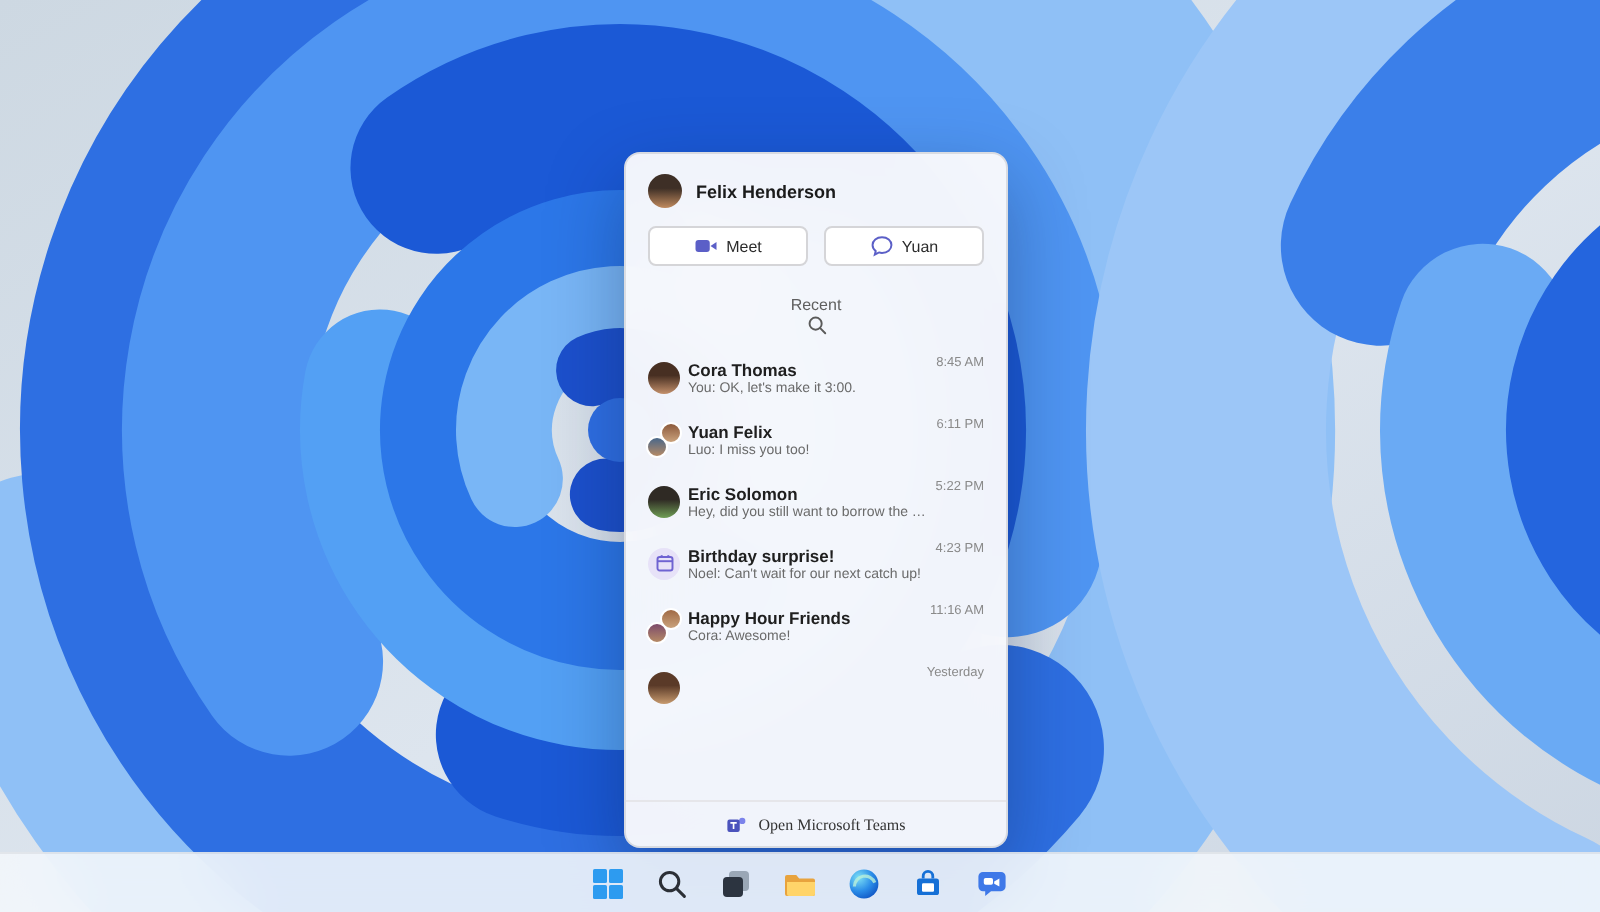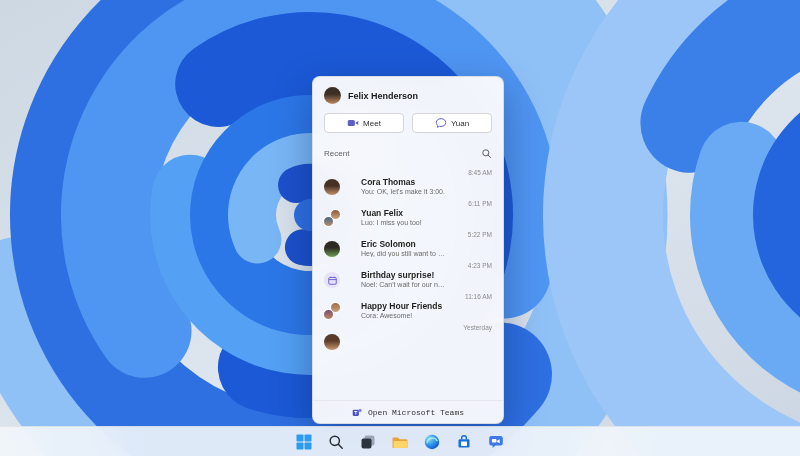--- a/index.html
+++ b/index.html
@@ -18,45 +18,45 @@
   .flyout-header { display:flex; align-items:center; gap:7px; padding:10px 11px 7px; }
   .avatar { width:16px; height:16px; border-radius:50%; flex-shrink:0; display:flex;
     align-items:center; justify-content:center; }
   .avatar.me { width:17px; height:17px; }
   .user-name { font-size:9px; font-weight:700; color:#1b1b1b; }
   .action-row { display:flex; gap:8px; padding:2px 11px 10px; }
   .action-btn { flex:1; height:20px; display:flex; align-items:center; justify-content:center;
     gap:4px; background:#fff; border:1px solid #d5d5d8; border-radius:4px;
     font-size:8px; color:#2b2b2b; font-family:inherit; cursor:pointer; }
   .recent-row { display:flex; justify-content:space-between; align-items:center;
-    padding:5px 11px 3px; }
+    padding:5px 11px 3px;flex-direction:column; }
   .recent-label { font-size:8px; color:#5f5f5f; }
   .search-btn { background:none; border:none; display:flex; align-items:center; cursor:pointer; padding:0; }
 
   .conversation-list { flex:1; padding:2px 5px 0; overflow:hidden; }
-  .conv-row { display:flex; gap:21px; align-items:flex-end; height:31px; padding:0 6px;
+  .conv-row { display:flex; gap:4px; align-items:center; height:31px; padding:0 6px;
     border-radius:4px; cursor:pointer; }
   .conv-text { flex:1; min-width:0; display:flex; flex-direction:column; gap:1px; }
   .conv-name { font-size:8.5px; font-weight:600; color:#1f1f1f; white-space:nowrap;
     overflow:hidden; text-overflow:ellipsis; }
   .conv-preview { font-size:7px; color:#6a6a6a; white-space:nowrap; overflow:hidden;
     text-overflow:ellipsis; }
   .conv-time { font-size:6.5px; color:#8a8a8a; align-self:flex-start; margin-top:5px;
     margin-left:auto; flex-shrink:0; }
 
   .avatar.group { position:relative; background:transparent; }
   .avatar.group .g1 { position:absolute; width:11px; height:11px; border-radius:50%;
     top:-1px; right:-1px; border:1px solid #fff; }
   .avatar.group .g2 { position:absolute; width:11px; height:11px; border-radius:50%;
     bottom:-1px; left:-1px; border:1px solid #fff; }
 
   .flyout-footer { margin-top:auto; border-top:1px solid #e6e6ea; height:23px;
     display:flex; align-items:center; justify-content:center; gap:5px;
     font-size:8px; color:#333; cursor:pointer; border-radius:0 0 8px 8px; background:transparent;
-    border-left:none; border-right:none; border-bottom:none; font-family:Liberation Mono, monospace; width:100%; }
+    border-left:none; border-right:none; border-bottom:none; font-family:Liberation Serif, serif; width:100%; }
 
   
   .taskbar { position:absolute; left:0; right:0; bottom:0; height:30px;
     background:rgba(242,246,251,0.9); backdrop-filter:blur(12px);
     border-top:1px solid rgba(0,0,0,0.06);
     display:flex; align-items:center; justify-content:center; z-index:6; }
   .taskbar-icons { display:flex; gap:6px; align-items:center; }
   .tb-btn { width:26px; height:26px; border:none; background:transparent; border-radius:4px;
     display:flex; align-items:center; justify-content:center; cursor:pointer; }
   .tb-ic { width:16px; height:16px; display:block; }

